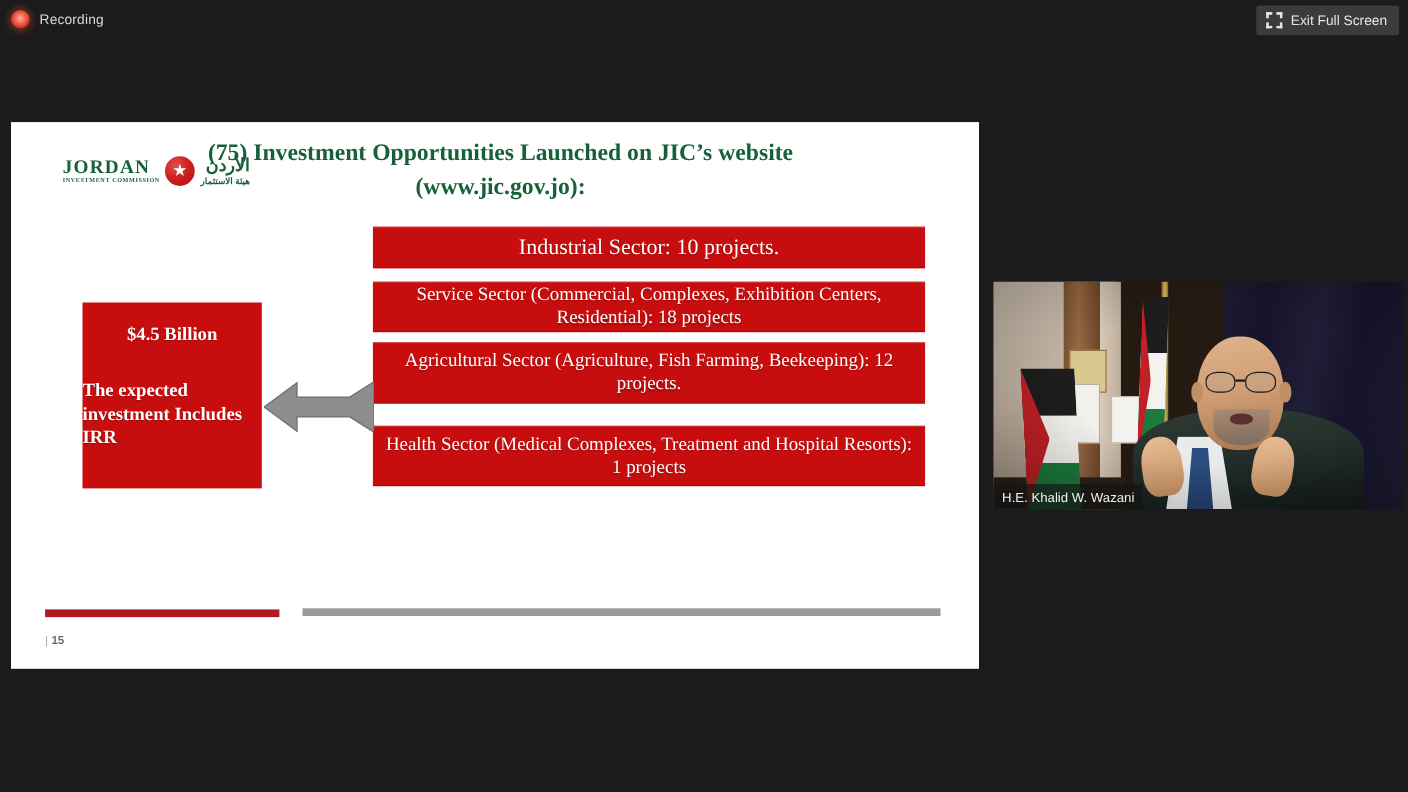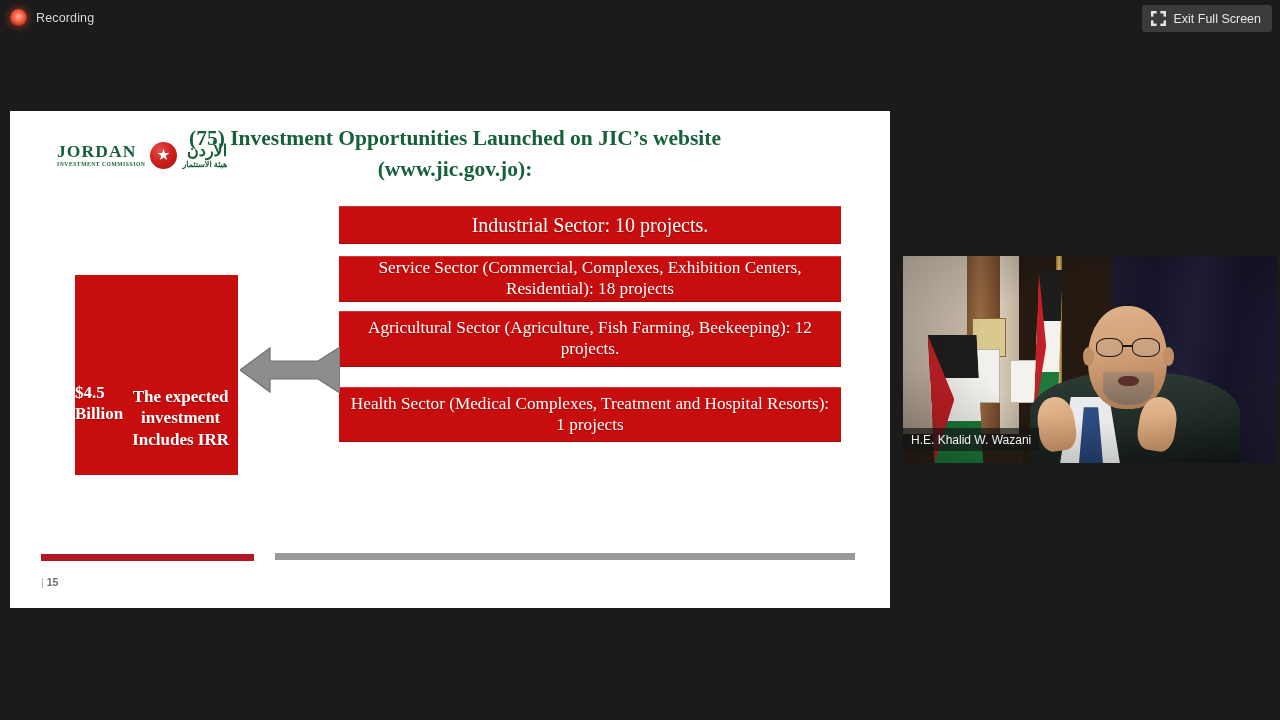--- a/index.html
+++ b/index.html
@@ -76,29 +76,29 @@
   }
   .sbox .txt { width:100%; }
   .sbox-1 { height:38px; font-size:20px; margin-bottom:12px; }
   .sbox-2 { height:46px; font-size:17.2px; margin-bottom:9px; }
   .sbox-3 { height:55px; font-size:17.2px; margin-bottom:8px; }
   .sbox-4 { height:56px; font-size:17.2px; margin-bottom:20px; }
   .sbox-5 { height:55px; font-size:17.2px; }
 
   
   .invest {
-    position:absolute; left:65px; top:164px; width:163px; height:200px;
+    position:absolute; left:65px; top:164px; width:163px; height:169px;
     background:#c70d0d; color:#fff;
     font-family:"Liberation Serif", serif; font-weight:700;
-    display:flex; flex-direction:row; align-items:center; justify-content:flex-start;
-    padding-top:56px;
+    display:flex; flex-direction:column; align-items:center; justify-content:flex-start;
+    padding-top:18px;
     text-shadow:0 1px 1px rgba(0,0,0,.25);
   }
   .invest .amount { font-size:17px; line-height:1.25; }
-  .invest .desc { font-size:17px; line-height:1.26; margin-top:30px; text-align:center; }
+  .invest .desc { font-size:17px; line-height:1.26; margin-top:30px; }
 
   
   .arrow { position:absolute; left:230px; top:234px; width:100px; height:50px; }
 
   
   .bar-red {
     position:absolute; left:31px; bottom:47px; width:213px; height:7px;
     background:#b01826;
   }
   .bar-gray {
@@ -225,21 +225,21 @@
     background:linear-gradient(170deg,#e7bd95,#c89164);
     border-radius:46% 46% 34% 34%;
   }
   .v-handL { left:36%; transform:rotate(-8deg); }
   .v-handR { left:63%; transform:rotate(9deg); }
   .v-vig {
     position:absolute; inset:0;
     background:radial-gradient(ellipse at 55% 45%, rgba(0,0,0,0) 45%, rgba(0,0,0,.32) 100%);
   }
   .v-name {
-    position:absolute; left:0; bottom:12px; height:23px;
+    position:absolute; left:0; bottom:0; height:23px;
     display:flex; align-items:center; padding:0 8px;
     background:rgba(20,20,20,.68);
     color:#f0f0f0; font-size:12px; white-space:nowrap;
   }
 </style>
 </head>
 <body>
 
 <div id="screen">
 

